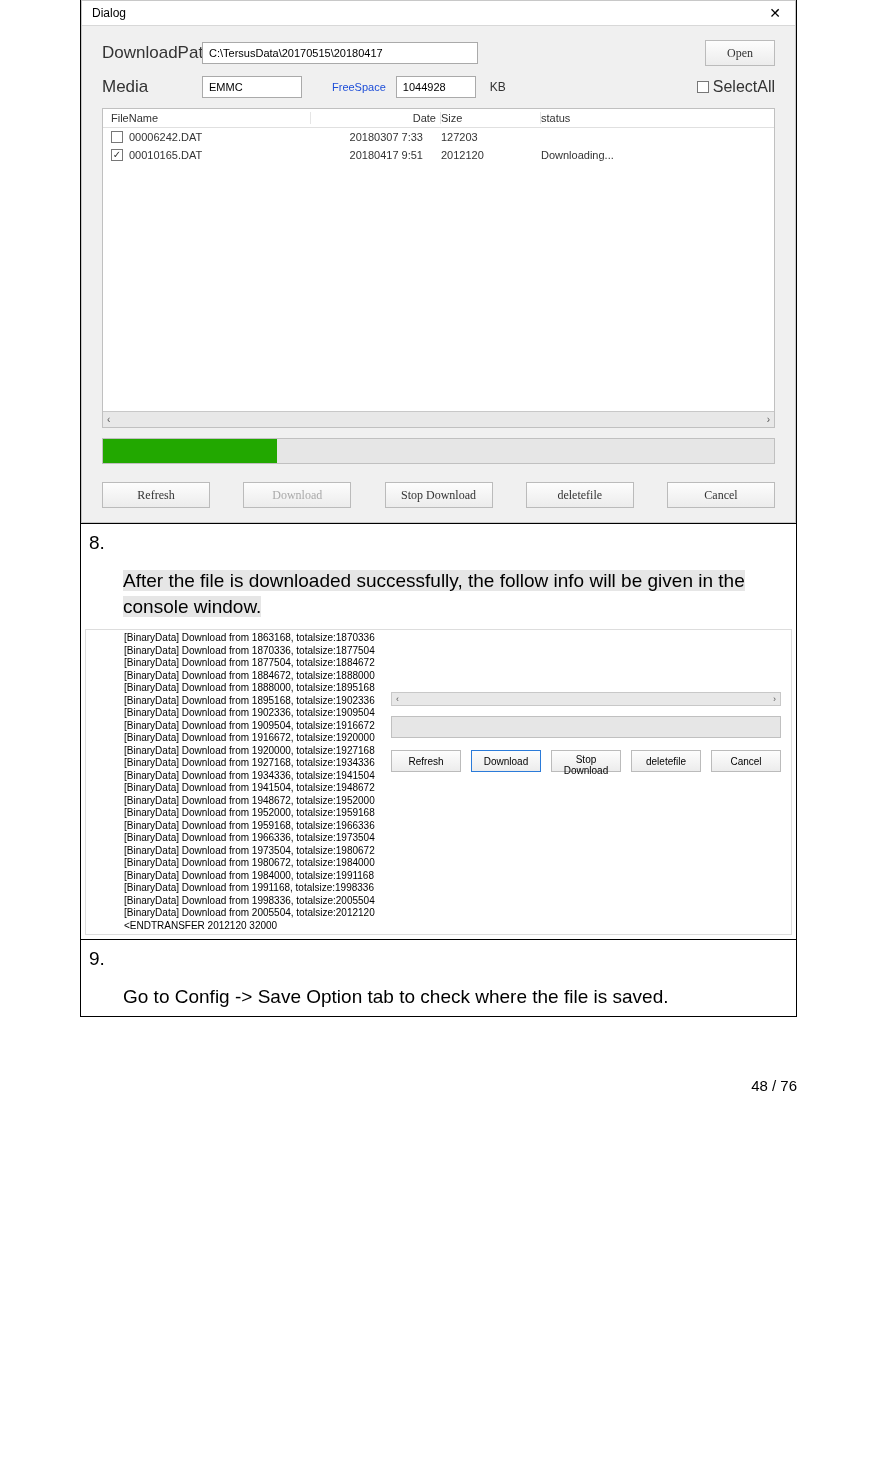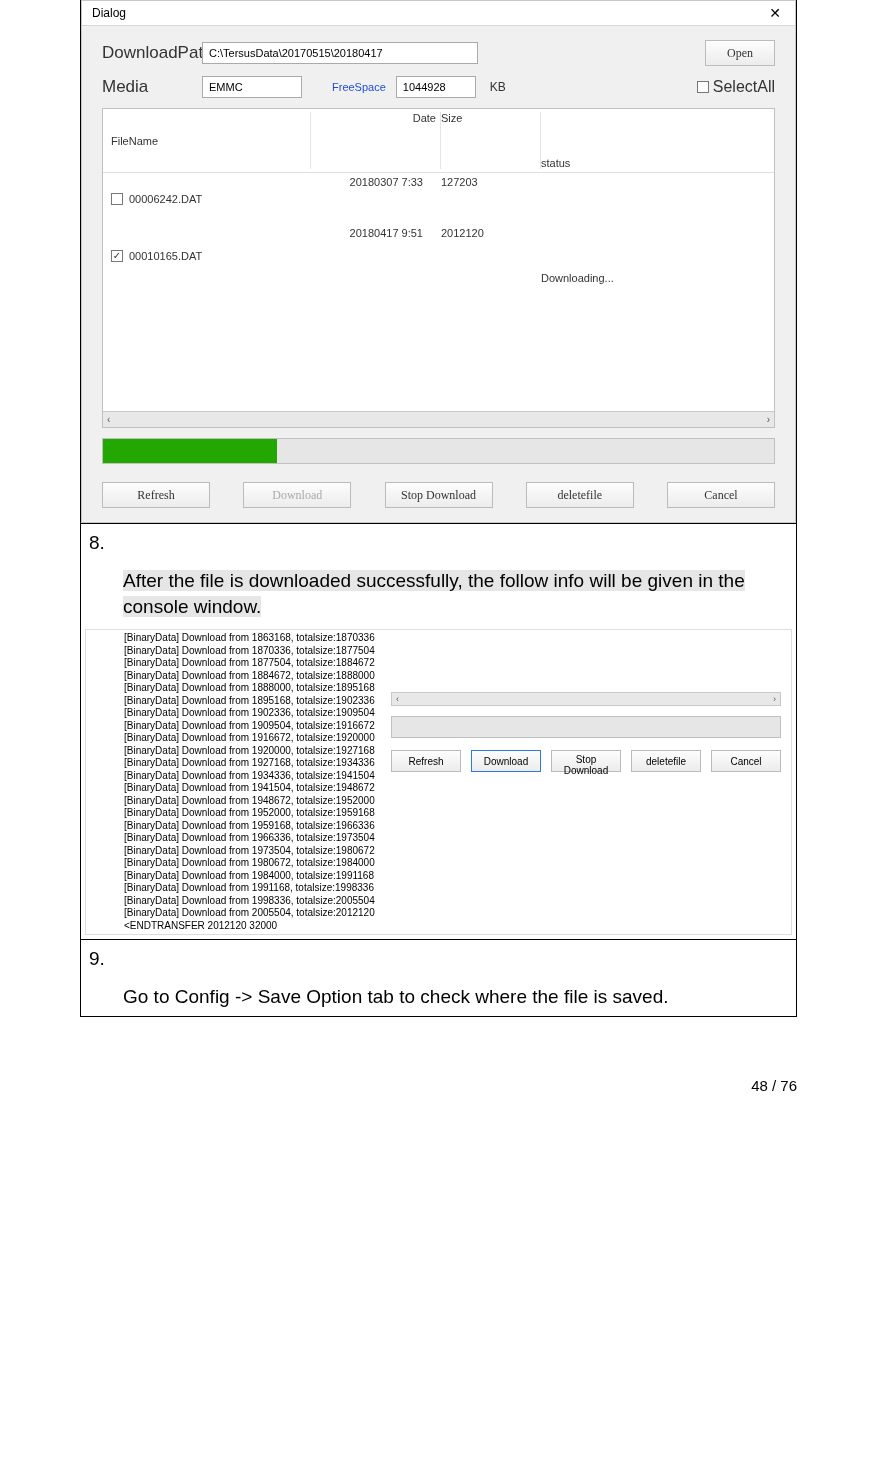--- a/index.html
+++ b/index.html
@@ -120,21 +120,21 @@
     color: #333;
   }
   .file-header > div {
     border-right: 1px solid #e5e5e5;
     padding-right:4px;
   }
   .file-header > div:last-child { border-right:none; }
   .col-name { width: 200px; display:flex; align-items:center; gap:6px;}
   .col-date { width: 130px; text-align:right; padding-right:18px;}
   .col-size { width: 100px; }
-  .col-status { flex:1;margin-top:45px; }
+  .col-status { flex:1; }
   .file-scroll {
     position:absolute;
     bottom:0; left:0; right:0;
     height:16px;
     background:#e8e8e8;
     border-top:1px solid #c8c8c8;
     display:flex;
     justify-content:space-between;
     align-items:center;
     font-size:10px;

